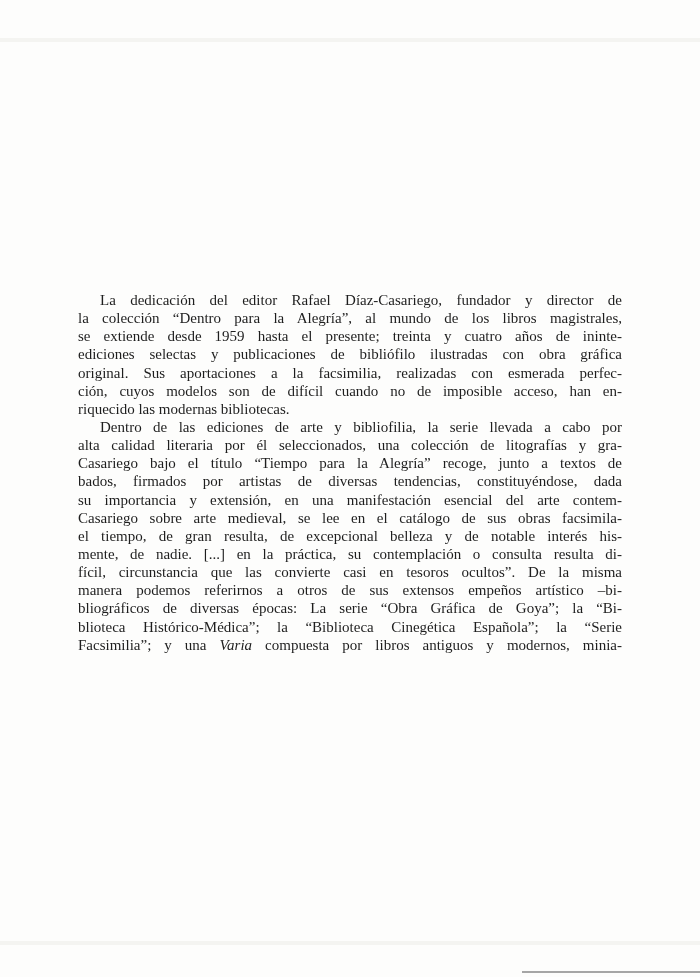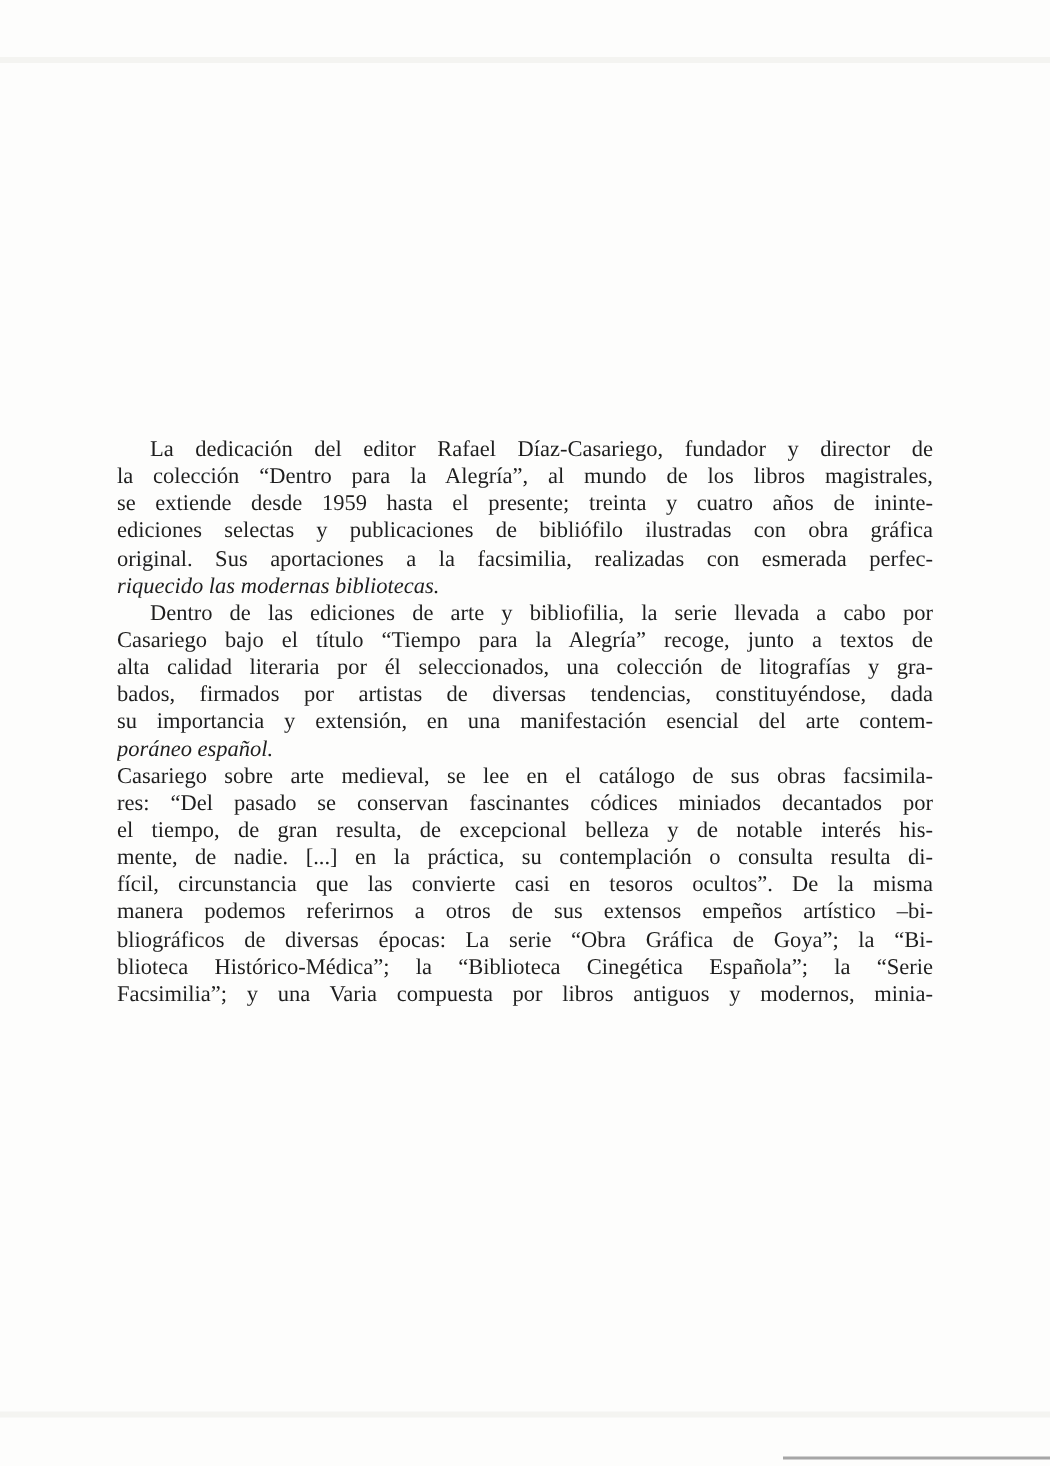--- a/index.html
+++ b/index.html
@@ -41,49 +41,48 @@
   }
   .paragraph { margin: 0; }
   .line {
     height: 18.15px;
     line-height: 18.15px;
     text-align: justify;
     text-align-last: justify;
     overflow: hidden;
     white-space: normal;
   }
-  .line.lastline { text-align-last: left; font-style: italic; }
+  .line.lastline { text-align-last: left; }
   .line.indent   { padding-left: 22px; }
-  .italic { }
+  .italic { font-style: italic; }
 </style>
 </head>
 <body style="background: rgb(253, 253, 252);">
 
 <div class="page">
   <div class="edge-band top" style="background: rgb(244, 244, 241);"></div>
   <div class="text-block" style="color: rgb(30, 30, 30);">
       <div class="paragraph">
         <div class="line indent"><span>La dedicación del editor Rafael Díaz-Casariego, fundador y director de</span></div>
         <div class="line"><span>la colección “Dentro para la Alegría”, al mundo de los libros magistrales,</span></div>
         <div class="line"><span>se extiende desde 1959 hasta el presente; treinta y cuatro años de ininte-</span></div>
         <div class="line"><span>ediciones selectas y publicaciones de bibliófilo ilustradas con obra gráfica</span></div>
         <div class="line"><span>original. Sus aportaciones a la facsimilia, realizadas con esmerada perfec-</span></div>
+        <div class="line"><span>ción, cuyos modelos son de difícil cuando no de imposible acceso, han en-</span></div>
         <div class="line lastline"><span>riquecido las modernas bibliotecas.</span></div>
       </div>
       <div class="paragraph">
         <div class="line indent"><span>Dentro de las ediciones de arte y bibliofilia, la serie llevada a cabo por</span></div>
+        <div class="line"><span>alta calidad literaria por él seleccionados, una colección de litografías y gra-</span></div>
         <div class="line"><span>Casariego bajo el título “Tiempo para la Alegría” recoge, junto a textos de</span></div>
-        <div class="line"><span>alta calidad literaria por él seleccionados, una colección de litografías y gra-</span></div>
         <div class="line"><span>bados, firmados por artistas de diversas tendencias, constituyéndose, dada</span></div>
         <div class="line"><span>su importancia y extensión, en una manifestación esencial del arte contem-</span></div>
-        <div class="line lastline"><span>poráneo español.</span></div>
       </div>
       <div class="paragraph">
         <div class="line"><span>Casariego sobre arte medieval, se lee en el catálogo de sus obras facsimila-</span></div>
-        <div class="line"><span>res: “Del pasado se conservan fascinantes códices miniados decantados por</span></div>
         <div class="line"><span>el tiempo, de gran resulta, de excepcional belleza y de notable interés his-</span></div>
         <div class="line"><span>mente, de nadie. [...] en la práctica, su contemplación o consulta resulta di-</span></div>
         <div class="line"><span>fícil, circunstancia que las convierte casi en tesoros ocultos”. De la misma</span></div>
         <div class="line"><span>manera podemos referirnos a otros de sus extensos empeños artístico –bi-</span></div>
         <div class="line"><span>bliográficos de diversas épocas: La serie “Obra Gráfica de Goya”; la “Bi-</span></div>
         <div class="line"><span>blioteca Histórico-Médica”; la “Biblioteca Cinegética Española”; la “Serie</span></div>
         <div class="line"><span>Facsimilia”; y una </span><span class="italic">Varia</span><span> compuesta por libros antiguos y modernos, minia-</span></div>
       </div>
     </div>
   <div class="edge-band bottom" style="background: rgb(244, 244, 241);"></div>

